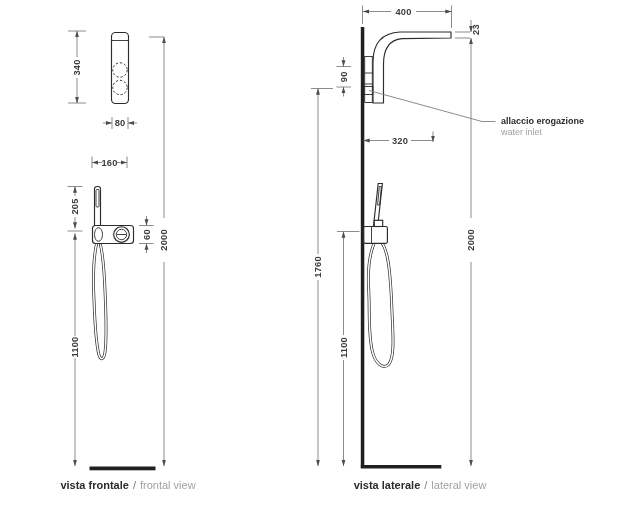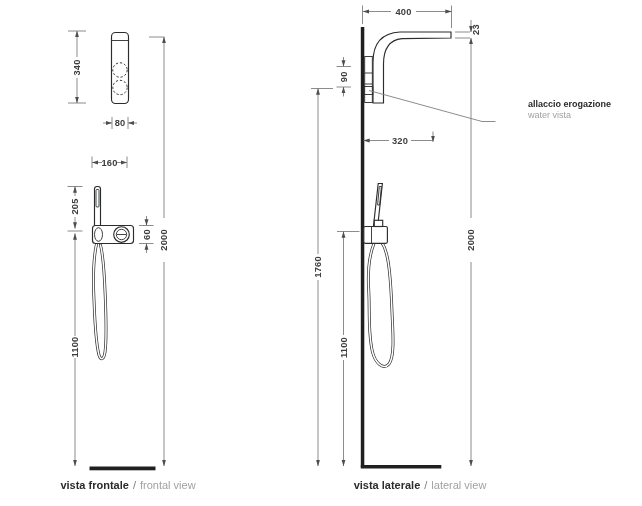--- a/index.html
+++ b/index.html
@@ -199,17 +199,17 @@
     </g>
   </g>
 </svg>
 
 <div class="caption" style="left:336px;top:479px;width:168px;">
   <span class="cap-it">vista laterale</span><span class="cap-sep">/</span><span class="cap-en">lateral view</span>
 </div>
 <div class="caption" style="left:40px;top:479px;width:176px;">
   <span class="cap-it">vista frontale</span><span class="cap-sep">/</span><span class="cap-en">frontal view</span>
 </div>
-<div class="callout" style="left:501px;top:99px;margin-left:27px;">
+<div class="callout" style="left:501px;top:116px;">
   <div class="co-title">allaccio erogazione</div>
-  <div class="co-sub">water vista</div>
+  <div class="co-sub">water inlet</div>
 </div>
 </div>
 
 </body></html>

